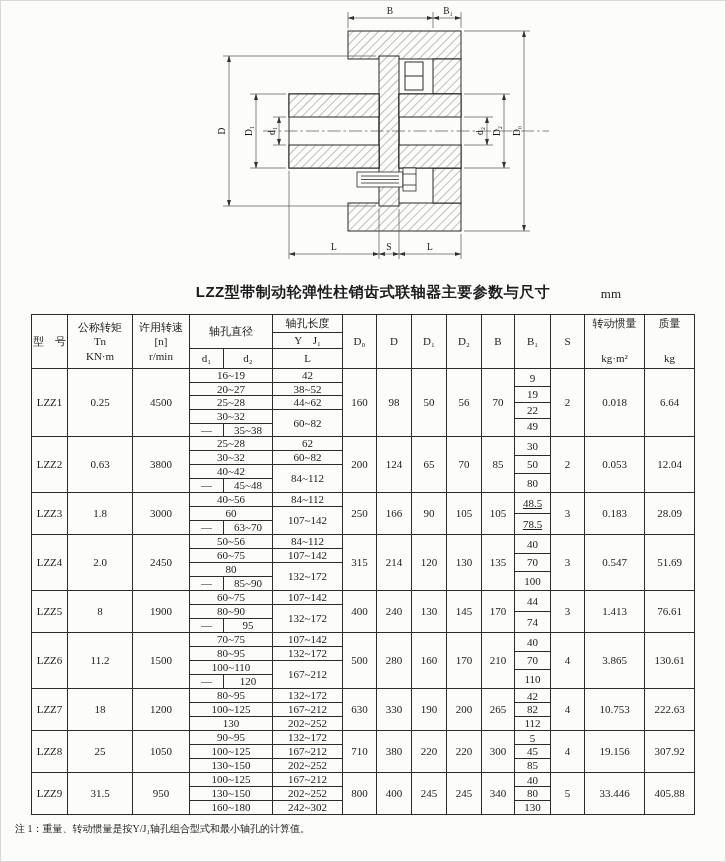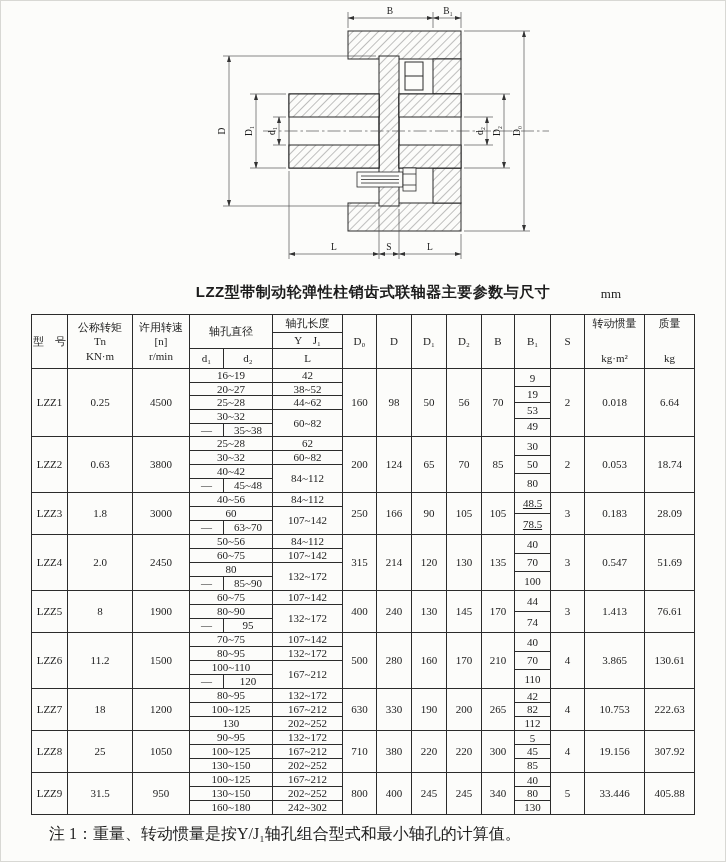--- a/index.html
+++ b/index.html
@@ -14,21 +14,21 @@
   table.params{border-collapse:collapse;table-layout:fixed;margin:7px 0 0 30px;width:663px;}
   .params th,.params td{border:1px solid #2b2b2b;text-align:center;vertical-align:middle;
              padding:0 1px;font-size:11px;font-weight:normal;line-height:1.15;overflow:hidden;}
   .params thead th{padding:0;}
   .hl{display:block;line-height:1.3;}
   .vhead{display:flex;flex-direction:column;justify-content:space-between;height:48px;padding:2px 0 3px;}
   .b1td{padding:0 !important;}
   .b1stack{display:flex;flex-direction:column;width:100%;}
   .b1c{flex:1;display:flex;align-items:center;justify-content:center;border-bottom:1px solid #2b2b2b;}
   .b1c:last-child{border-bottom:none;}
-  .notes{margin:7px 0 0 48px;font-size:16px;line-height:1.45;}
+  .notes{margin:7px 0 0 14px;font-size:10px;line-height:1.45;}
   .note-line2{margin-left:28px;}
 </style>
 </head>
 <body>
 
 <div class="page">
 
   
   <svg width="726" height="272" viewBox="0 0 726 272">
     <defs>
@@ -207,21 +207,21 @@
           <td>42</td>
           <td rowspan="5">160</td>
           <td rowspan="5">98</td>
           <td rowspan="5">50</td>
           <td rowspan="5">56</td>
           <td rowspan="5">70</td>
           <td rowspan="5" class="b1td">
             <div class="b1stack" style="height: 63px;">
               <div class="b1c">9</div>
               <div class="b1c">19</div>
-              <div class="b1c">53</div>
+              <div class="b1c">22</div>
               <div class="b1c">49</div>
             </div>
           </td>
           <td rowspan="5">2</td>
           <td rowspan="5">0.018</td>
           <td rowspan="5">6.64</td>
         </tr>
         <tr style="height: 13px;">
           <td colspan="2">20~27</td>
           <td>38~52</td>
@@ -251,21 +251,21 @@
           <td rowspan="4">85</td>
           <td rowspan="4" class="b1td">
             <div class="b1stack" style="height: 54px;">
               <div class="b1c">30</div>
               <div class="b1c">50</div>
               <div class="b1c">80</div>
             </div>
           </td>
           <td rowspan="4">2</td>
           <td rowspan="4">0.053</td>
-          <td rowspan="4">18.74</td>
+          <td rowspan="4">12.04</td>
         </tr>
         <tr style="height: 14px;">
           <td colspan="2">30~32</td>
           <td>60~82</td>
         </tr>
         <tr style="height: 14px;">
           <td colspan="2">40~42</td>
           <td rowspan="2">84~112</td>
         </tr>
         <tr style="height: 14px;">

